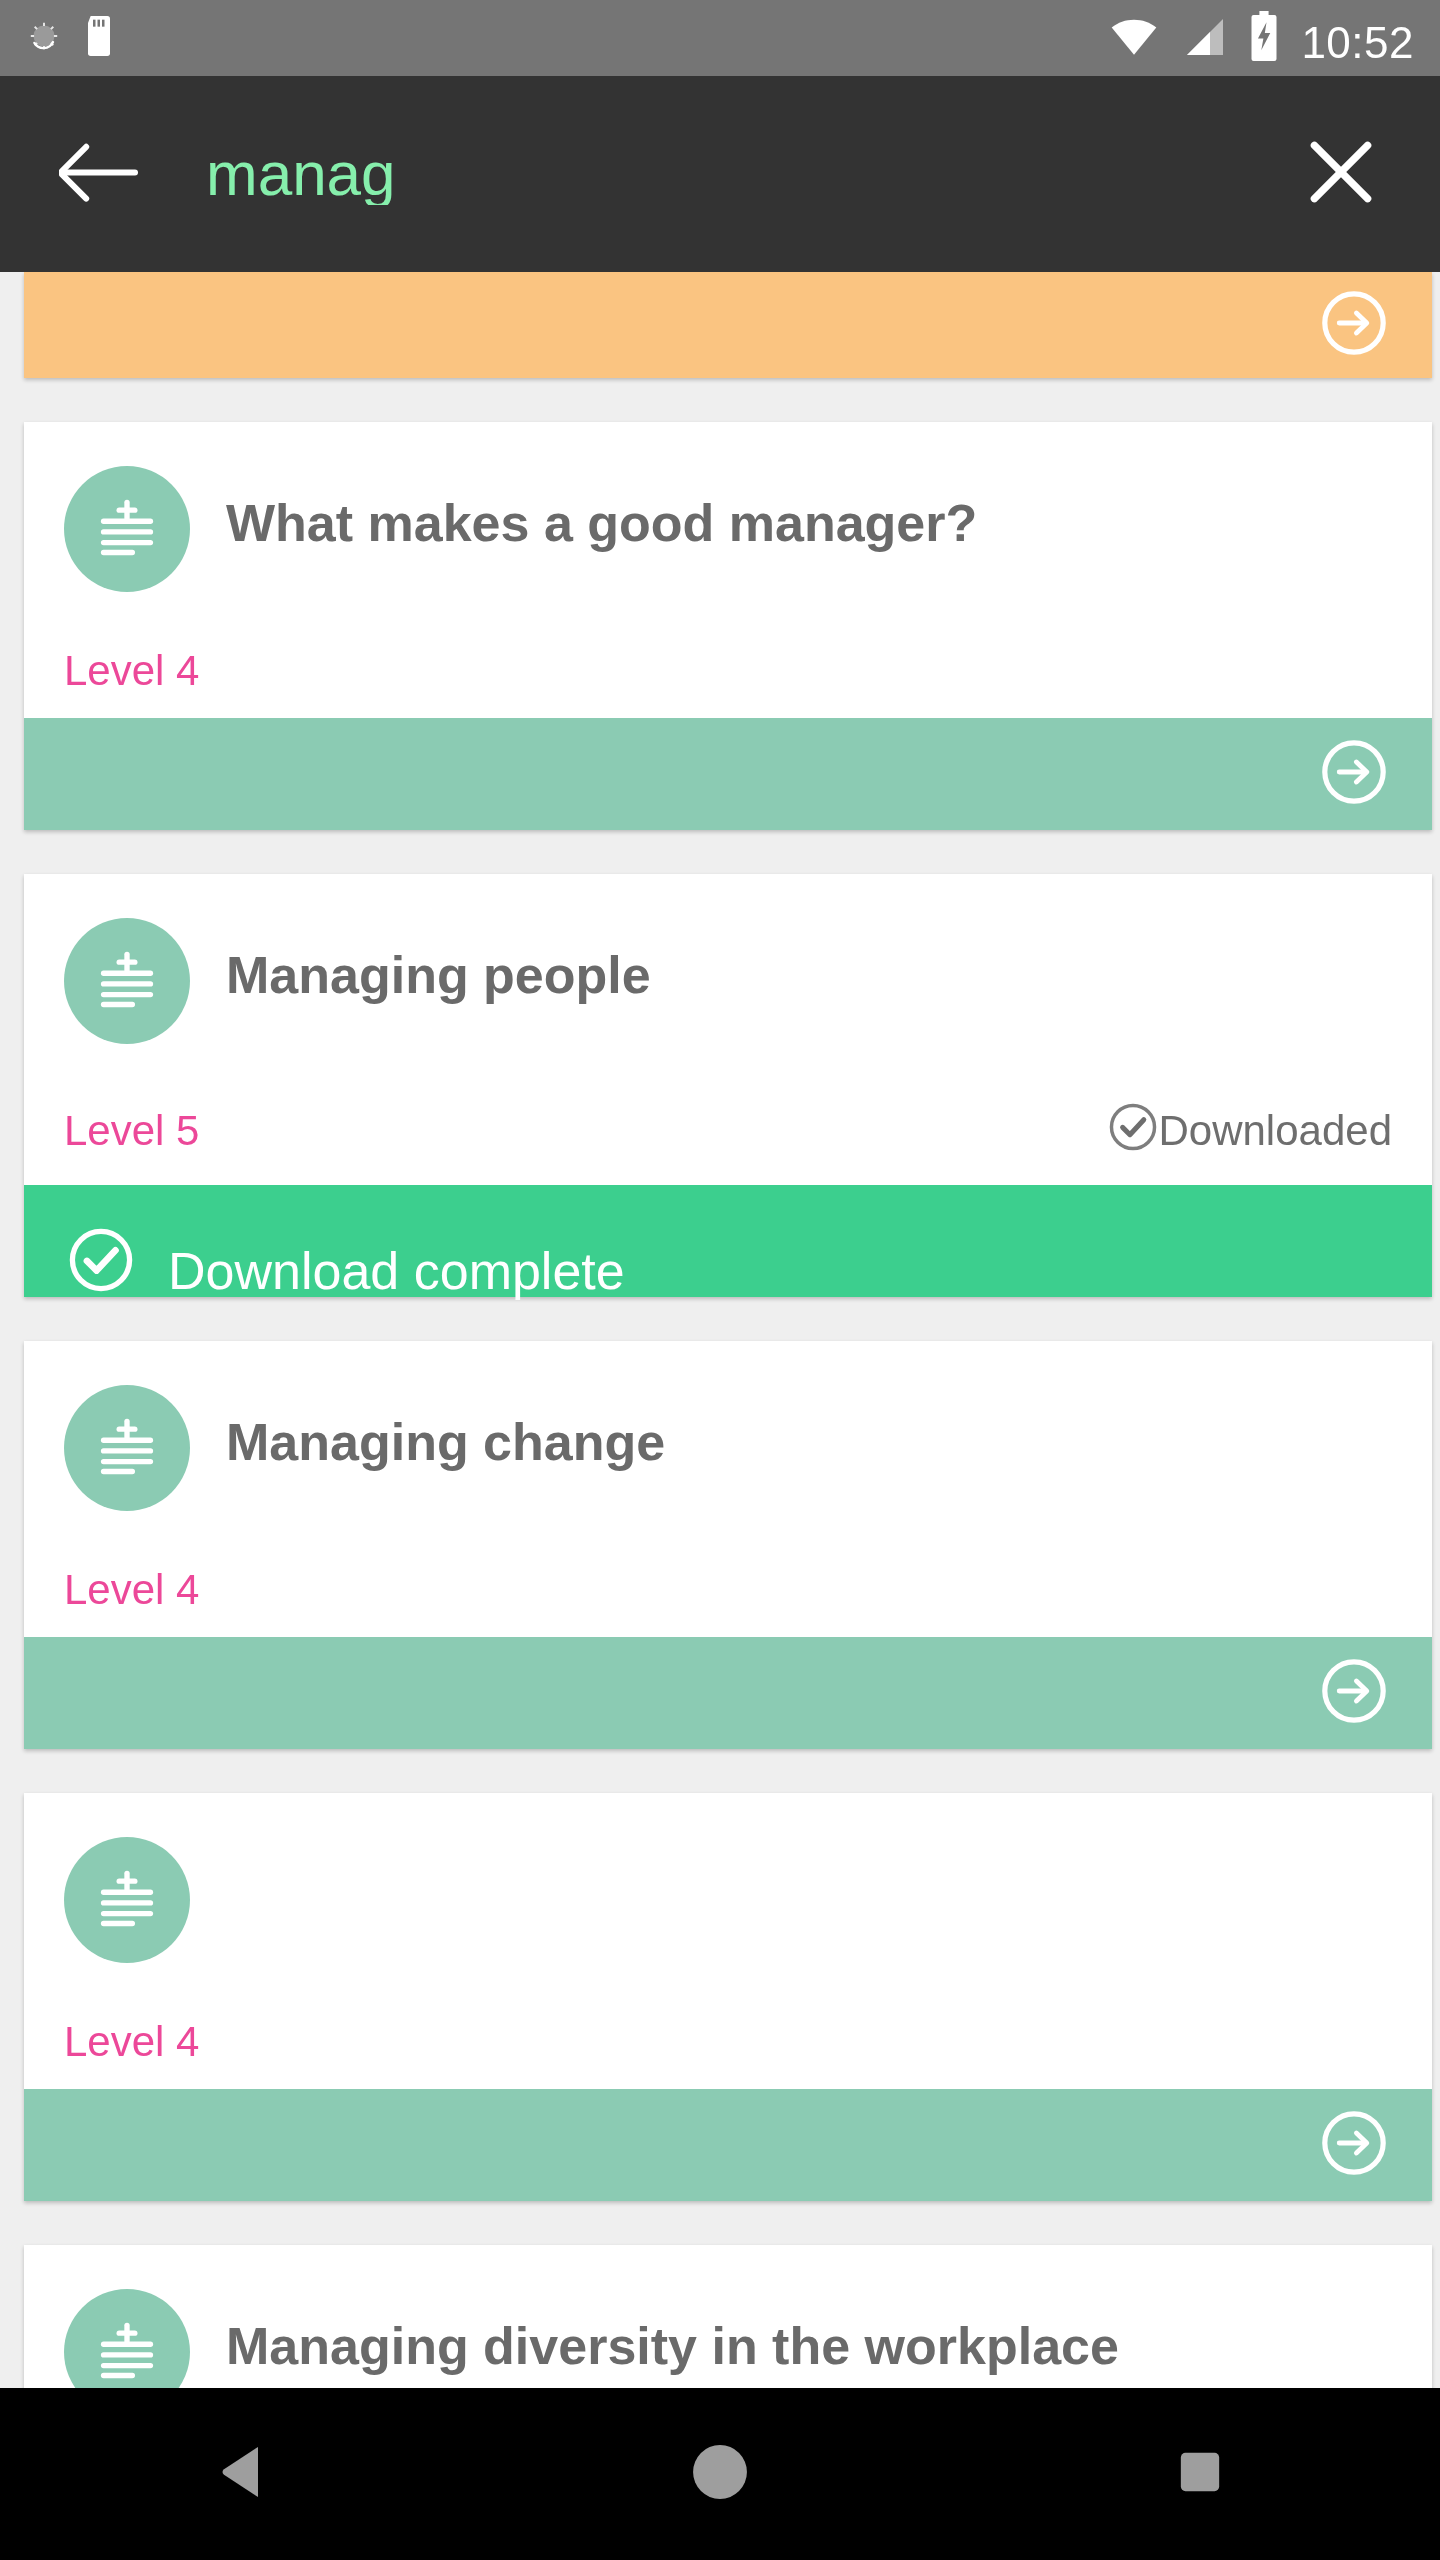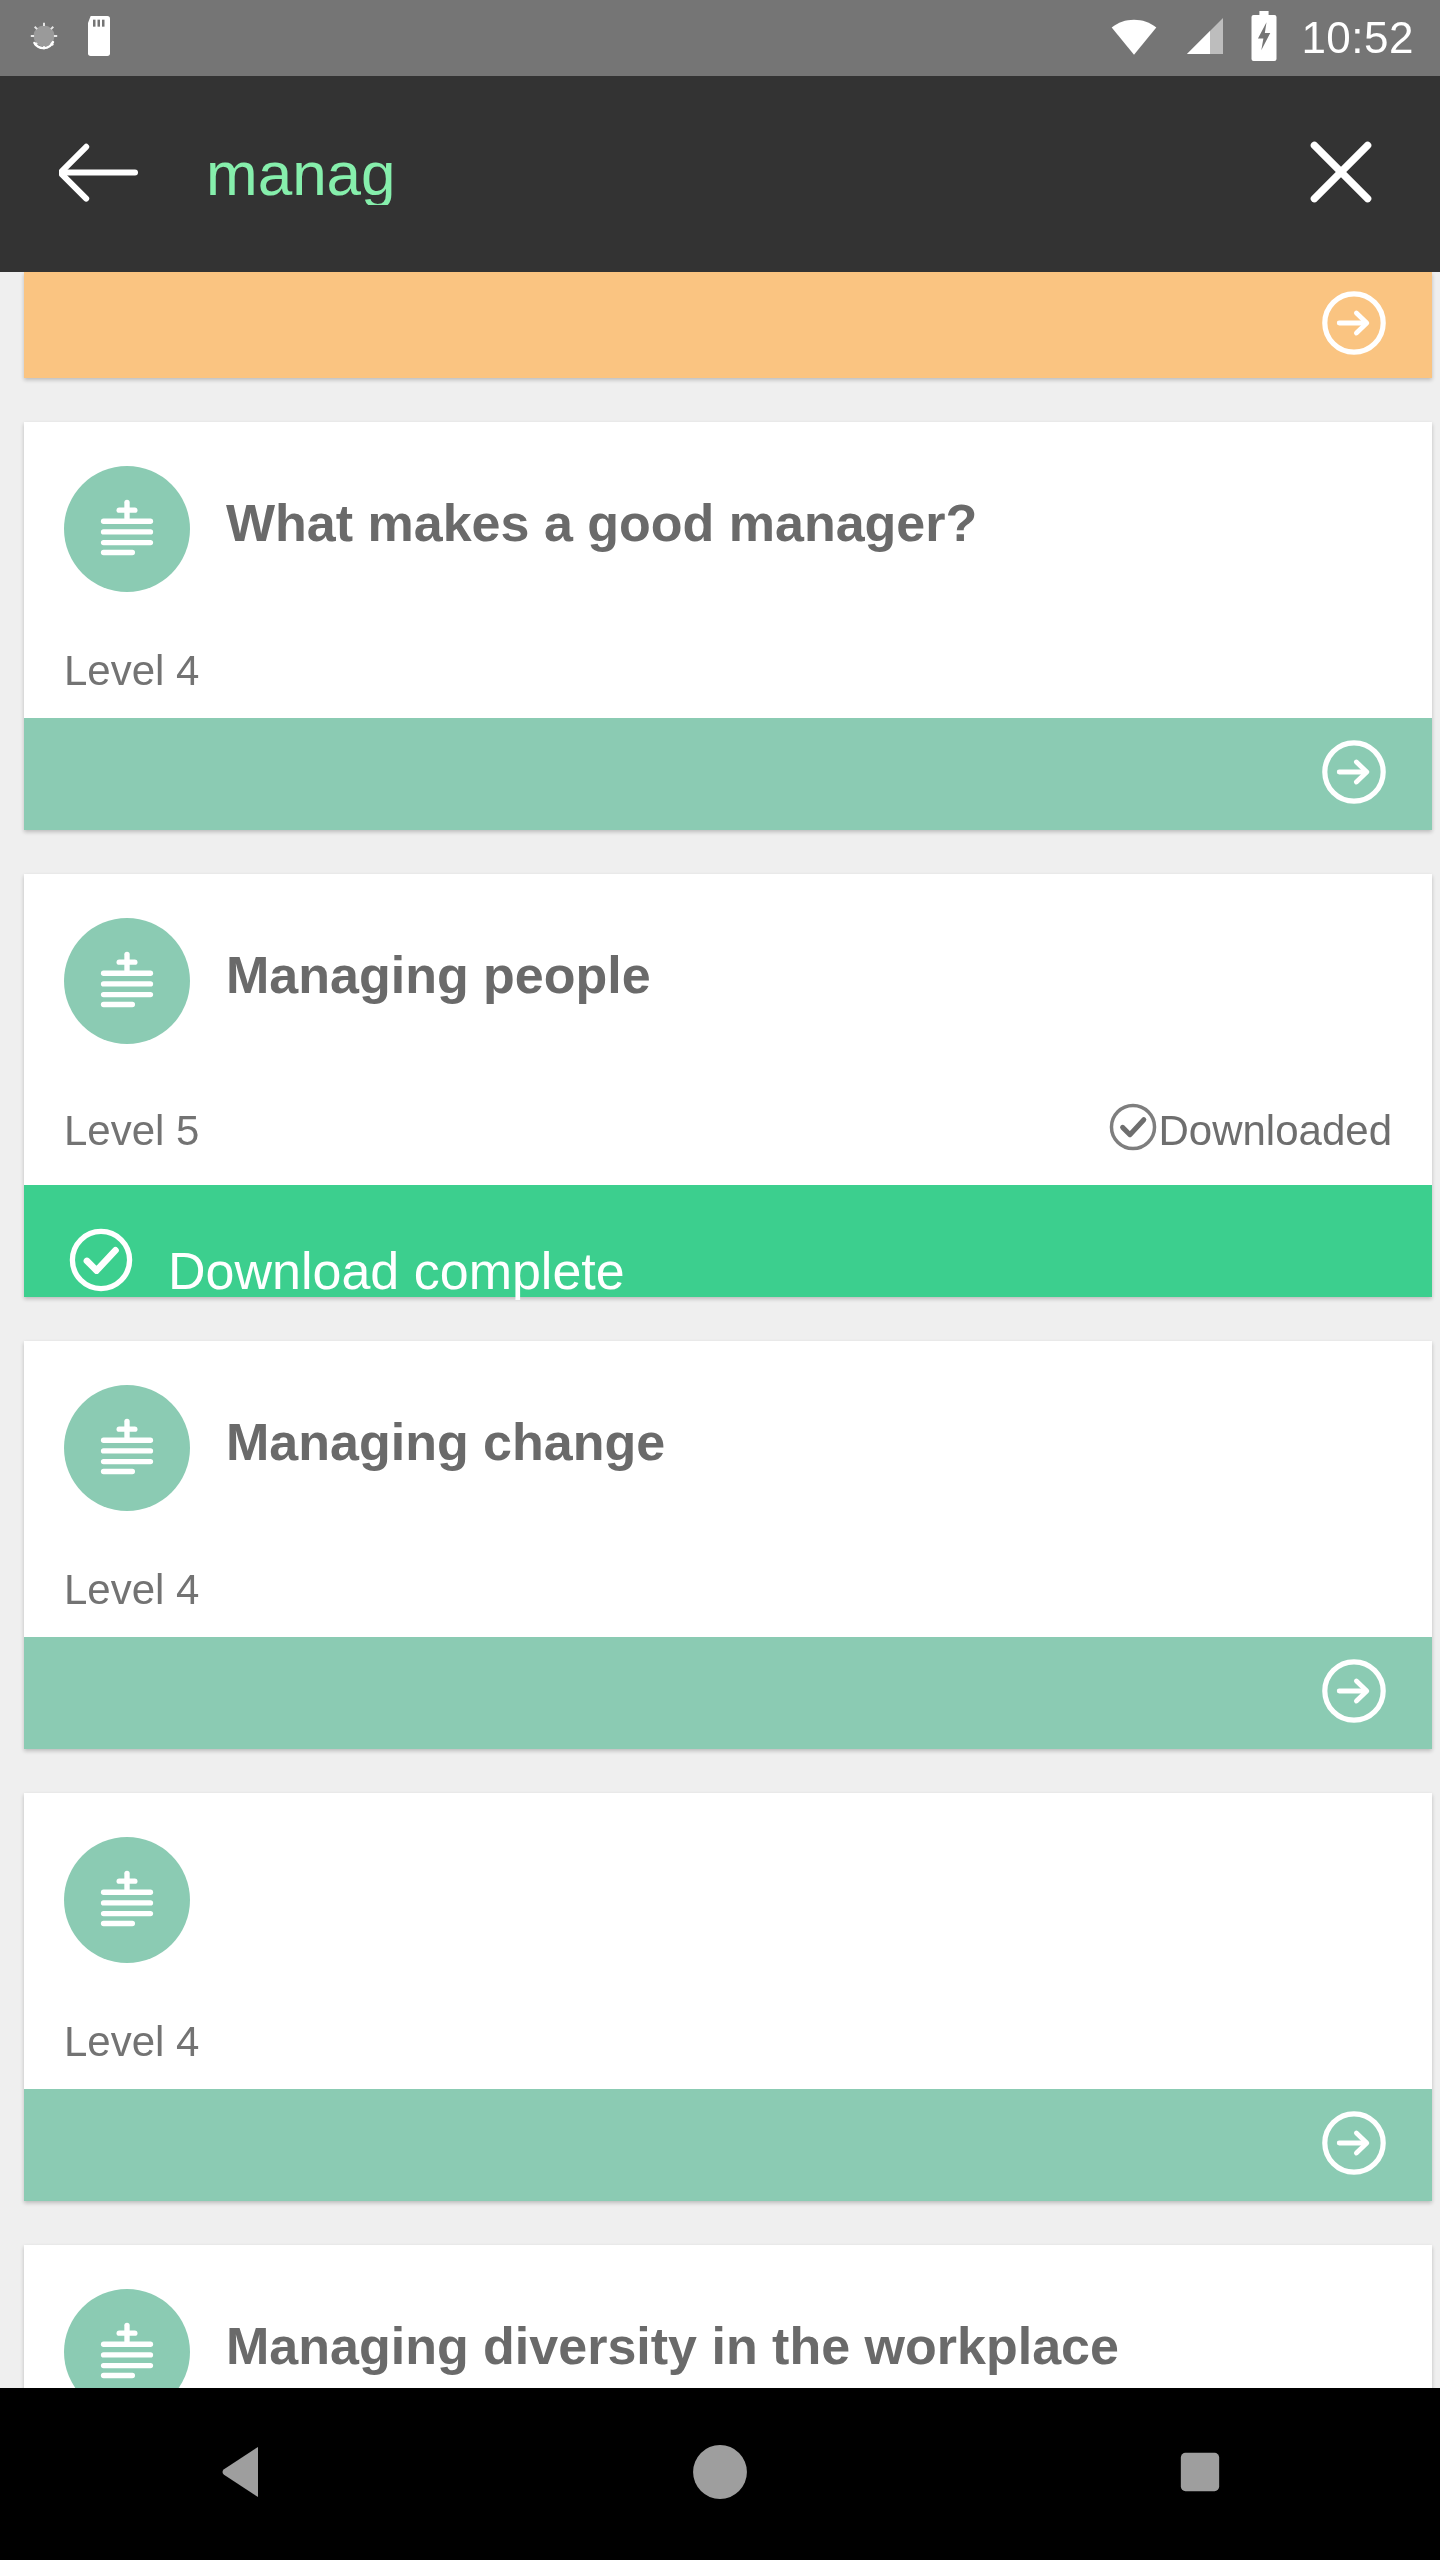--- a/index.html
+++ b/index.html
@@ -10,21 +10,21 @@
     overflow:hidden;
   }
   .screen { position:relative; width:1440px; height:2560px; background:#EFEFEF; }
 
   
   .statusbar {
     position:absolute; top:0; left:0; width:1440px; height:76px;
     background:#757575; display:flex; align-items:center; padding:0 26px;
   }
   .sb-left { display:flex; align-items:center; gap:22px; }
-  .sb-right { margin-left:auto; display:flex; align-items:center; gap:20px; }
+  .sb-right { margin-left:auto; display:flex; align-items:flex-end; gap:20px; }
   .sb-time { color:#FFFFFF; font-size:44px; letter-spacing:0.5px; line-height:1; }
 
   
   .appbar {
     position:absolute; top:76px; left:0; width:1440px; height:196px;
     background:#333333; display:flex; align-items:center; padding:0 56px;
   }
   .appbar-back { width:86px; height:86px; display:flex; align-items:center; justify-content:center; flex:0 0 auto; }
   .appbar-query {
     flex:1 1 auto; color:#86efac; font-size:62px; line-height:1;
@@ -46,21 +46,21 @@
     flex:0 0 auto; display:flex; align-items:center; justify-content:center;
   }
   .card-title {
     font-size:52px; font-weight:bold; color:#6A6A6A; line-height:1.12;
     padding-top:28px;
   }
   .card-meta {
     display:flex; align-items:center; justify-content:space-between;
     padding:58px 0 26px 0; min-height:60px;
   }
-  .card-level { font-size:42px; color:#737373; line-height:1; }
+  .card-level { font-size:42px; color:#ec4899; line-height:1; }
   .card-downloaded { display:flex; align-items:center; font-size:42px; color:#6E6E6E; line-height:1; }
 
   .card-footer { height:112px; display:flex; align-items:center; padding:0 44px; }
   .footer-teal { background:#8BCBB3; justify-content:flex-end; }
   .footer-orange { background:#FAC481; justify-content:flex-end; }
   .footer-green { background:#3CCF8E; justify-content:flex-start; gap:34px;align-items:flex-end; }
   .footer-green-label { color:#FFFFFF; font-size:52px; line-height:1; }
 
   
   .card-partial-top { margin-top:0; }

